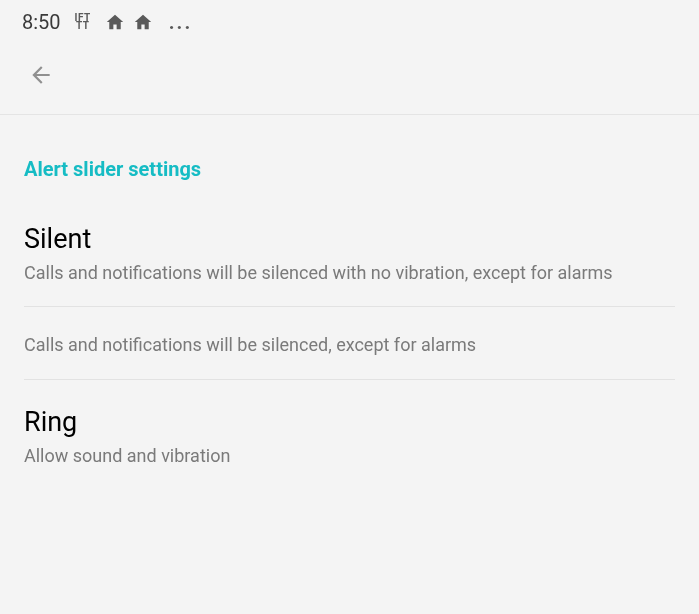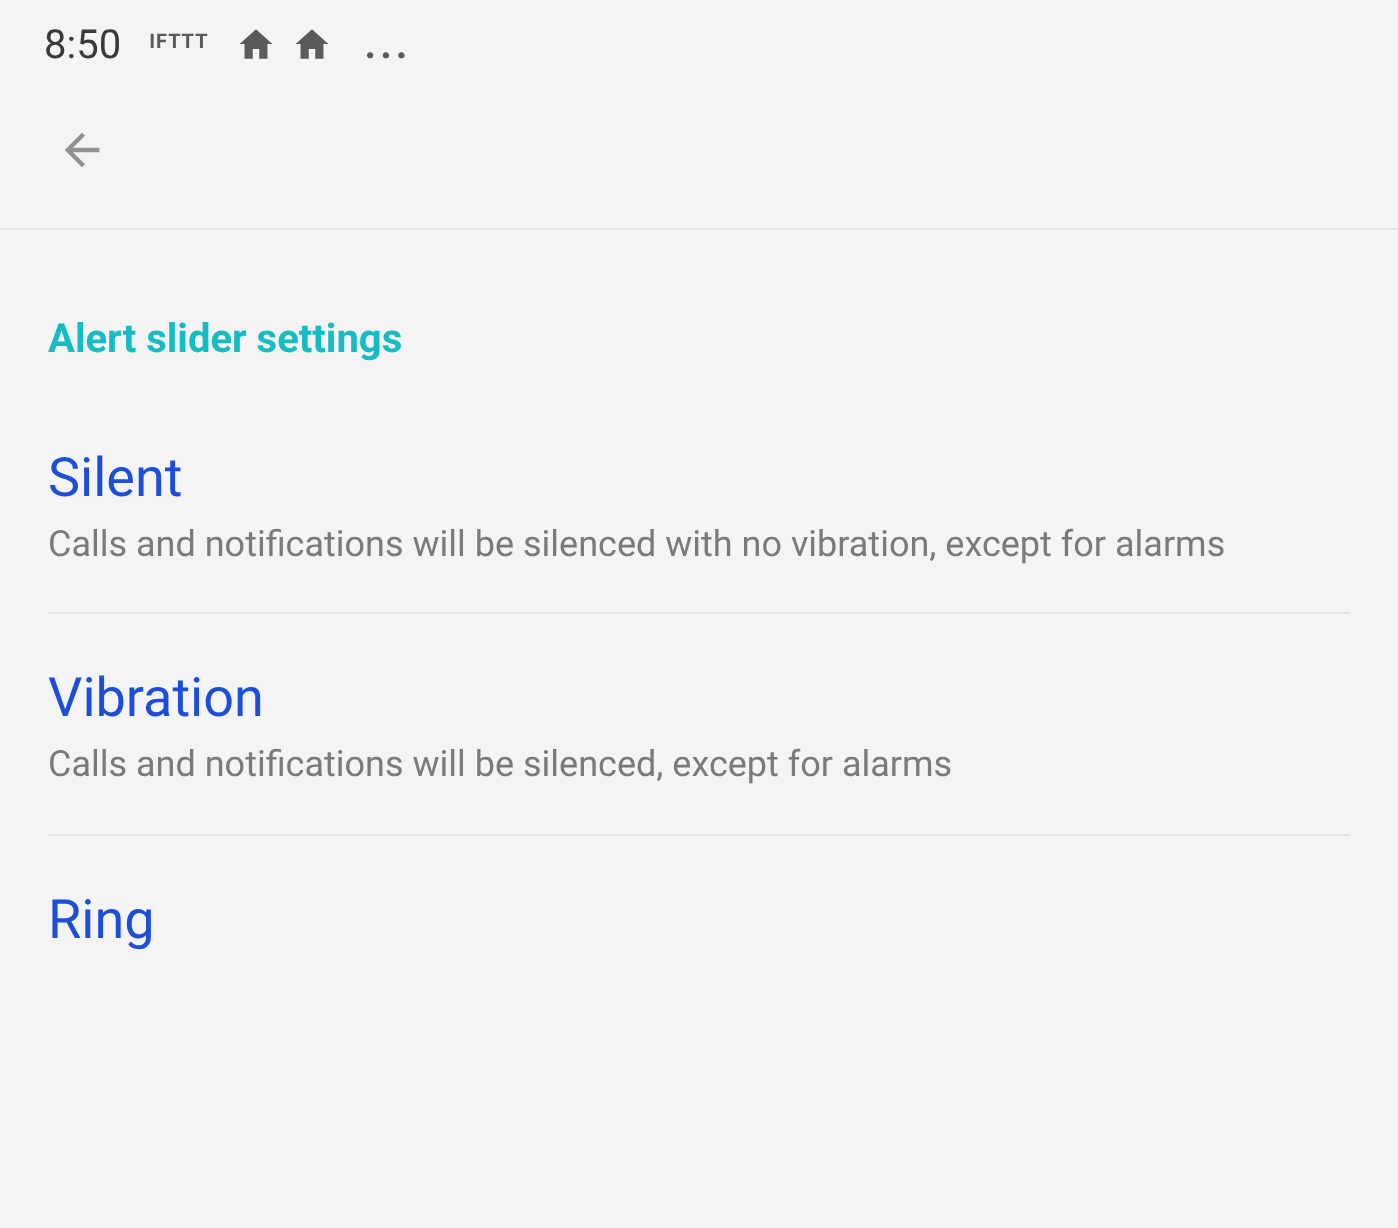--- a/index.html
+++ b/index.html
@@ -38,21 +38,21 @@
       font-weight: 400;
       color: #3a3a3a;
     }
     .ift {
       font-size: 10px;
       line-height: 8px;
       font-weight: 700;
       color: #5a5a5a;
       letter-spacing: 0.5px;
       display: inline-flex;
-      flex-direction: row;
+      flex-direction: column;
       align-items: center;
     }
     .home-icons {
       display: flex;
       gap: 8px;
       align-items: center;
     }
     .dots {
       font-size: 20px;
       font-weight: 700;
@@ -94,21 +94,21 @@
       font-size: 20px;
       font-weight: 700;
       color: #16bcc4;
     }
     .setting-item {
       padding: 26px 24px 22px 24px;
     }
     .setting-title {
       font-size: 27px;
       font-weight: 400;
-      color: #1d4ed8;
+      color: #000000;
       margin-bottom: 6px;
     }
     .setting-subtitle {
       font-size: 18px;
       color: #7a7a7a;
       line-height: 1.3;
     }
     .divider-inset {
       height: 1px;
       background: #e2e2e2;
@@ -150,21 +150,21 @@
 <div class="section-header">Alert slider settings</div>
 
 <div class="setting-item">
   <div class="setting-title">Silent</div>
   <div class="setting-subtitle">Calls and notifications will be silenced with no vibration, except for alarms</div>
 </div>
 
 <div class="divider-inset"></div>
 
 <div class="setting-item">
-  <div class="setting-title">Vibration</div>
   <div class="setting-subtitle">Calls and notifications will be silenced, except for alarms</div>
 </div>
 
 <div class="divider-inset"></div>
 
 <div class="setting-item">
   <div class="setting-title">Ring</div>
+  <div class="setting-subtitle">Allow sound and vibration</div>
 </div>
 
 </body></html>

